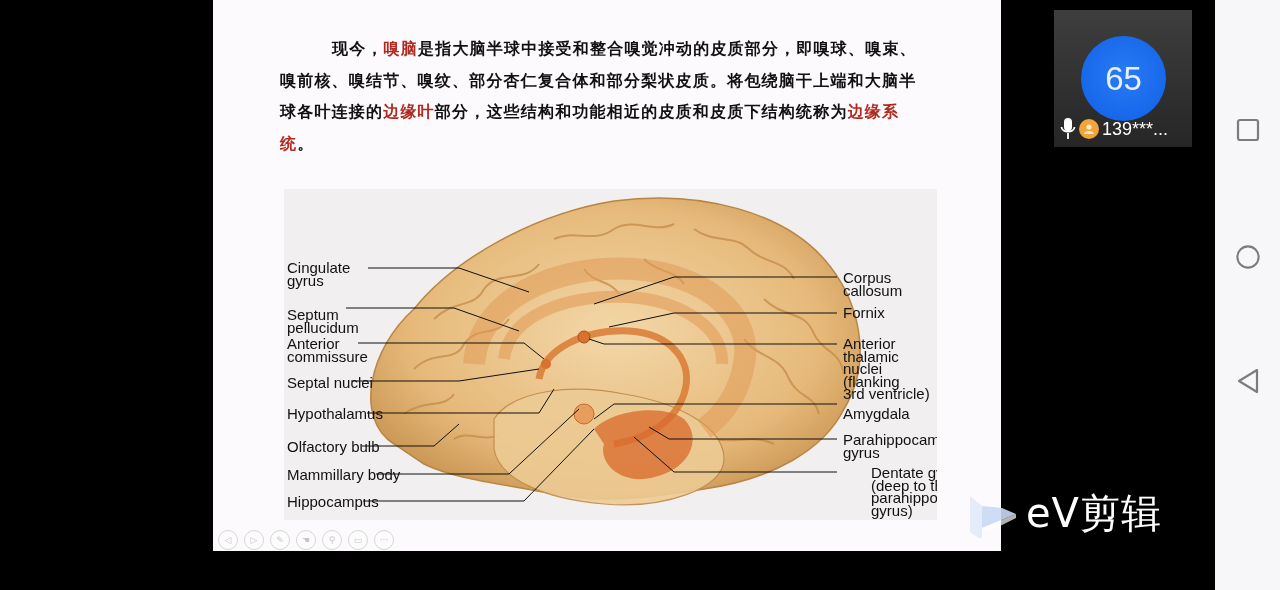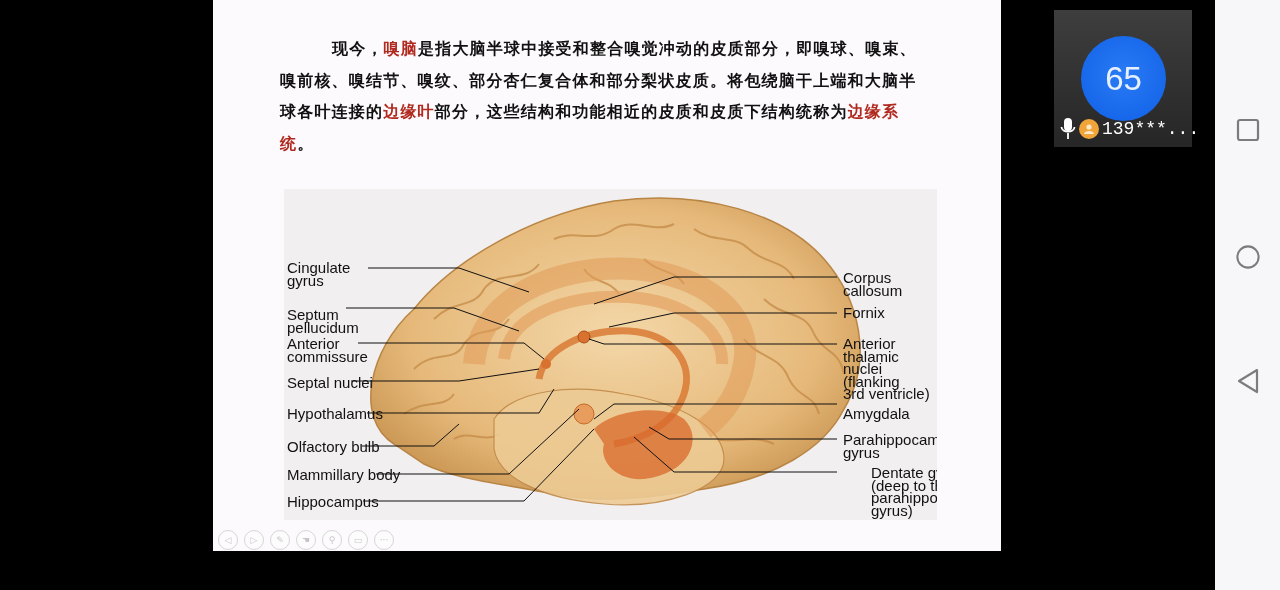--- a/index.html
+++ b/index.html
@@ -17,21 +17,21 @@
   #brain-svg { position: absolute; left: 0; top: 0; }
   .lbl { position: absolute; font-family: "Liberation Sans", sans-serif; font-size: 15px; line-height: 12.5px; color: #111; }
 
   
   #slide-toolbar { position: absolute; left: 5px; top: 530px; display: flex; gap: 6px; }
   .tb-btn { width: 20px; height: 20px; border-radius: 50%; border: 1px solid #d8d5d8; display: flex; align-items: center; justify-content: center; font-size: 9px; color: #c8c4c8; background: #fdfcfd; }
 
   
   #tile { position: absolute; left: 1054px; top: 10px; width: 138px; height: 137px; background: linear-gradient(#3e3e3e, #262626); }
   #avatar-circle { position: absolute; left: 27px; top: 26px; width: 85px; height: 85px; border-radius: 50%; background: radial-gradient(circle at 50% 45%, #2a7bf5, #0f5fe6); color: #e6f0ff; font-family: "Liberation Sans", sans-serif; font-size: 33px; display: flex; align-items: center; justify-content: center; }
-  #tile-footer { position: absolute; left: 6px; top: 107px; display: flex; align-items: center; gap: 3px; color: #fff; font-family: Liberation Mono, monospace; font-size: 18px; }
+  #tile-footer { position: absolute; left: 6px; top: 107px; display: flex; align-items: center; gap: 3px; color: #fff; font-family: Liberation Sans, sans-serif; font-size: 18px; }
   #user-badge { width: 20px; height: 20px; border-radius: 50%; background: #f0a43a; display: flex; align-items: center; justify-content: center; }
 
   
   #navbar { position: absolute; left: 1215px; top: 0; width: 65px; height: 590px; background: #f7f6f8; }
   .nav-btn { position: absolute; left: 21px; width: 24px; height: 24px; display: flex; align-items: center; justify-content: center; }
 
   
   #watermark { position: absolute; left: 968px; top: 488px; display: flex; align-items: center; }
   #wm-text { font-family: "DejaVu Sans", sans-serif; font-size: 40px; color: #fff; margin-left: 8px; letter-spacing: 1px; line-height: 48px; }
 </style>
@@ -173,20 +173,28 @@
       <div id="user-badge">
         <svg width="12" height="12" viewBox="0 0 12 12">
             <circle cx="6" cy="4" r="2.6" fill="#fde9c8"></circle>
             <path d="M1,11 C1,7 11,7 11,11 Z" fill="#fde9c8"></path>
           </svg>
       </div>
       <span>139***...</span>
     </div>
   </div>
 
+  <div id="watermark">
+    <svg width="50" height="50" viewBox="0 0 50 50">
+      <path d="M2,8 L2,44 L14,52 L14,18 Z" fill="#dfe8f8" opacity="0.85"></path>
+      <path d="M14,18 L14,40 L48,26 L34,20 Z" fill="#c9d9f4" opacity="0.9"></path>
+      <path d="M14,40 L48,26 L48,30 L20,44 Z" fill="#ffffff" opacity="0.7"></path>
+    </svg>
+    <span id="wm-text">eV剪辑</span>
+  </div>
 
   <div id="navbar">
     <div class="nav-btn" style="top:118px;">
       <svg width="24" height="24" viewBox="0 0 24 24">
           <rect x="2" y="2" width="20" height="20" rx="2" fill="none" stroke="#7d7b7e" stroke-width="2.2"></rect>
         </svg>
     </div>
     <div class="nav-btn" style="top:245px;">
       <svg width="26" height="26" viewBox="0 0 26 26">
           <circle cx="13" cy="13" r="11.5" fill="none" stroke="#7d7b7e" stroke-width="2.2"></circle>

